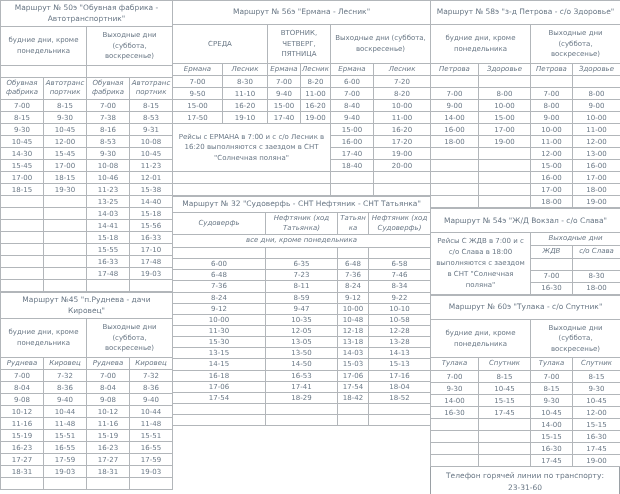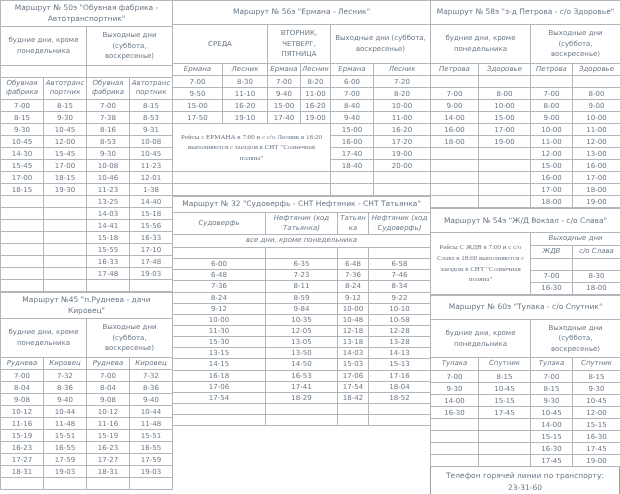--- a/index.html
+++ b/index.html
@@ -21,21 +21,21 @@
   td {
     border: 1px solid #b2b6ba;
     text-align: center; vertical-align: middle;
     font-size: 7px; line-height: 1.45; color: #6a7886;
     padding: 0 1px; height: 12px;
     overflow: hidden; word-wrap: break-word;
   }
   td.title { font-size: 7.5px; height: 24px; padding: 2px 4px; line-height: 1.4; }
   td.ghdr  { padding: 3px 2px; line-height: 1.5; }
   td.chdr  { padding: 1px 1px; line-height: 1.4; font-style: italic; }
-  td.note  { padding: 2px 3px; line-height: 1.55; vertical-align: middle; font-family: Liberation Serif, serif; }
+  td.note  { padding: 2px 3px; line-height: 1.55; vertical-align: middle; }
   .compact td { height: 11px; }
   .footer {
     border: 1px solid #9aa0a5; border-top: none;
     font-size: 7.5px; line-height: 1.6; text-align: center; padding: 3px 2px;
     color: #6a7886;
   }
 </style>
 </head>
 <body>
 
@@ -109,21 +109,21 @@
           <tr>
             <td>17-00</td>
             <td>18-15</td>
             <td>10-46</td>
             <td>12-01</td>
           </tr>
           <tr>
             <td>18-15</td>
             <td>19-30</td>
             <td>11-23</td>
-            <td>1-38</td>
+            <td>15-38</td>
           </tr>
           <tr>
             <td></td>
             <td></td>
             <td>13-25</td>
             <td>14-40</td>
           </tr>
           <tr>
             <td></td>
             <td></td>
@@ -397,21 +397,21 @@
             <td>8-34</td>
           </tr>
           <tr>
             <td>8-24</td>
             <td>8-59</td>
             <td>9-12</td>
             <td>9-22</td>
           </tr>
           <tr>
             <td>9-12</td>
-            <td>9-84</td>
+            <td>9-47</td>
             <td>10-00</td>
             <td>10-10</td>
           </tr>
           <tr>
             <td>10-00</td>
             <td>10-35</td>
             <td>10-48</td>
             <td>10-58</td>
           </tr>
           <tr>

